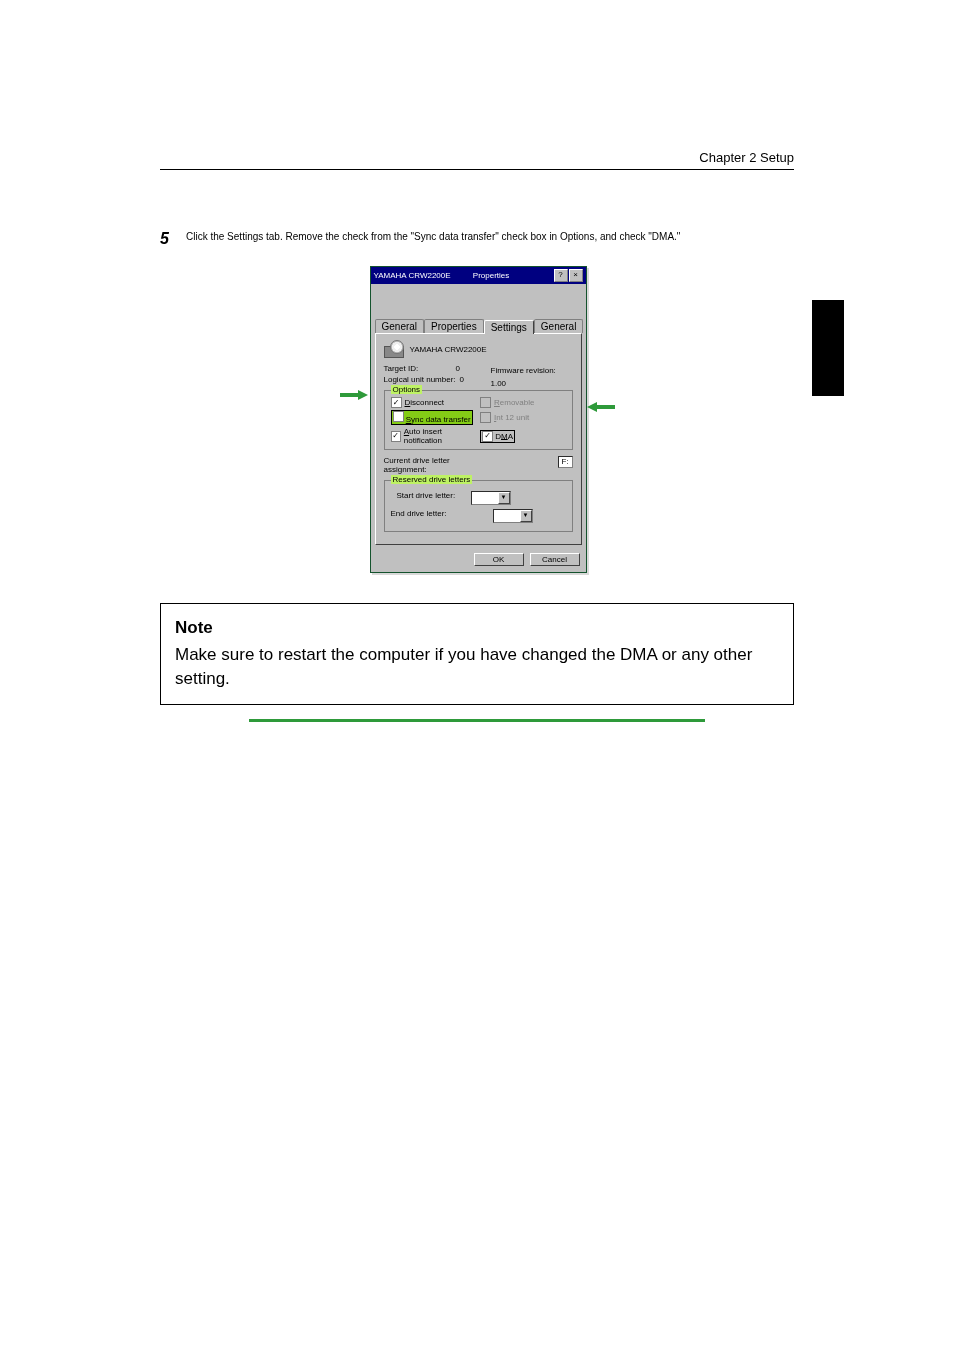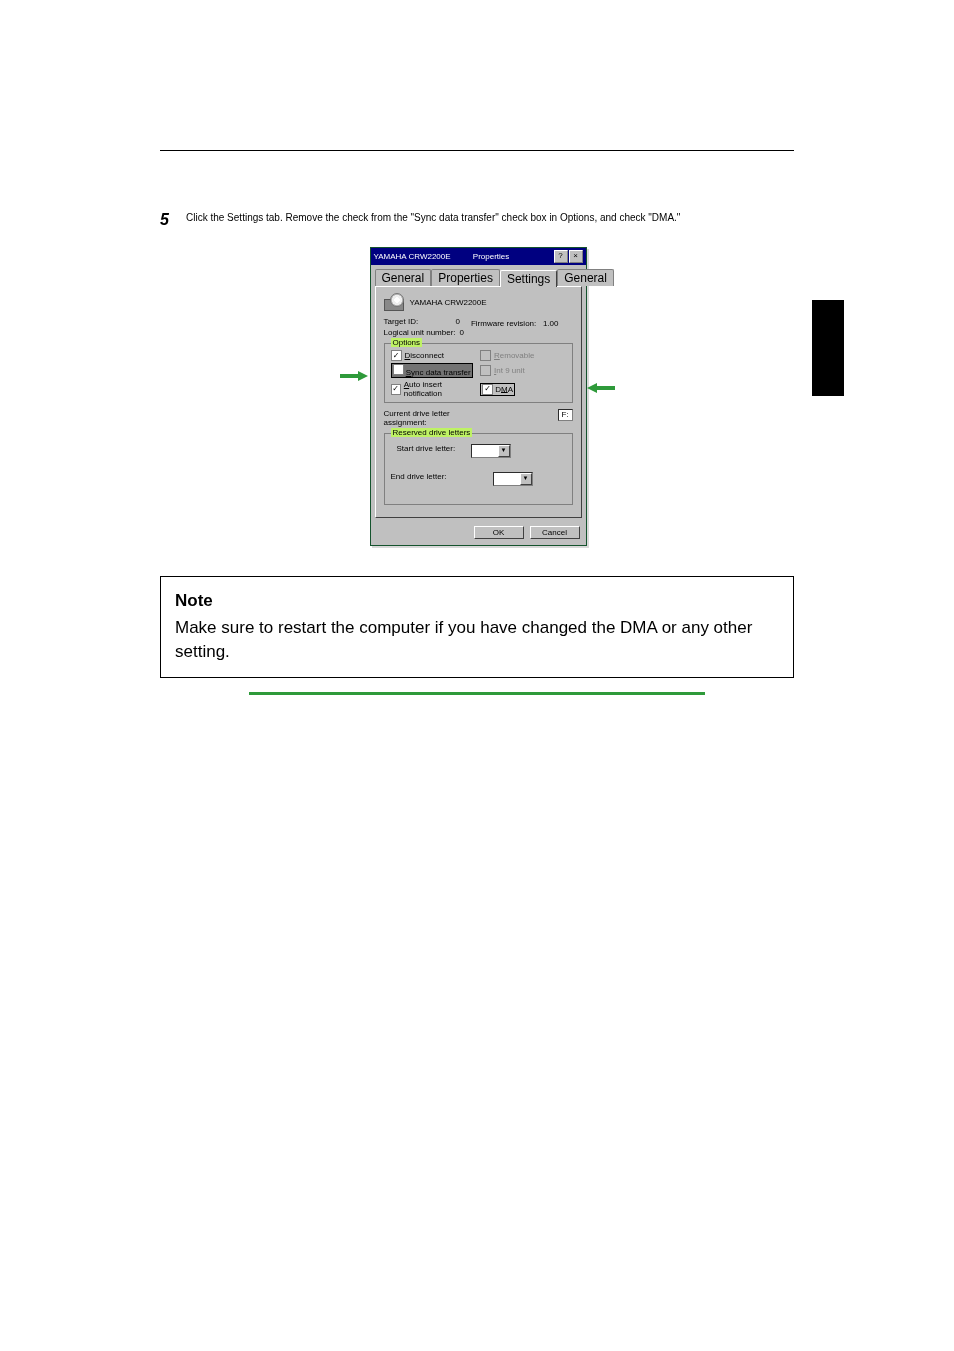--- a/index.html
+++ b/index.html
@@ -91,21 +91,22 @@
     display: flex;
     gap: 0;
   }
   .tab {
     border: 1px solid #808080;
     border-bottom: none;
     padding: 1px 6px;
     background: #c0c0c0;
     border-top-left-radius: 2px;
     border-top-right-radius: 2px;
-    font-size: 12px;
+    font-size: 10px;
+    margin-top: 31px;
   }
   .tab.active {
     border-color: #fff #404040 #c0c0c0 #fff;
     background: #c0c0c0;
     position: relative;
     top: 1px;
   }
   .tab-inactive { color: #000; }
   .tab-body {
     margin: 0 4px 4px 4px;
@@ -127,21 +128,21 @@
   }
   .cd-icon::after{
     content:"";
     position:absolute; left:6px; top:0;
     width:12px; height:12px; border-radius:50%;
     background: radial-gradient(circle,#fff 0 30%,#eee 31% 60%,#bbb 61% 100%);
     border:1px solid #777;
   }
   .kv { display: flex; gap: 4px; margin: 2px 0; }
   .kv .k { min-width: 68px; }
-  .kv.right { position: absolute; right: 14px; }
+  .kv.right { position: absolute; right: 14px; flex-direction: column; }
   .row-pair { position: relative; }
   .groupbox {
     border: 1px solid #808080;
     margin: 6px 0;
     padding: 6px 6px 4px 6px;
     position: relative;
   }
   .groupbox .legend {
     position: absolute;
     top: -6px; left: 6px;
@@ -159,21 +160,21 @@
   .chk .box {
     width: 9px; height: 9px; background: #fff;
     border: 1px solid #808080;
     display: inline-flex; align-items: center; justify-content: center;
     font-size: 8px; line-height: 8px;
   }
   .chk.disabled { color: #808080; }
   .chk.disabled .box { background:#c0c0c0; }
   .chk .u { text-decoration: underline; }
   .hl-sync {
-    background: #737373;
+    background: #84cc16;
     border: 1px solid #000;
     padding: 0 1px;
   }
   .hl-dma {
     border: 1px solid #000;
     padding: 0 1px;
   }
   .mini-input {
     display:inline-block;
     width: 16px; height: 10px;
@@ -238,20 +239,21 @@
     width: 72%;
     margin: 8px auto 0 auto;
   }
 </style>
 </head>
 <body>
 
 <div class="page">
   <div class="side-tab"></div>
 
+  <div class="header-right">Chapter 2  Setup</div>
   <hr class="hr-top">
 
 
   <div class="step">
     <div class="step-num">5</div>
     <div class="step-text">Click the Settings tab. Remove the check from the "Sync data transfer" check box in Options, and check "DMA."</div>
   </div>
 
   <div class="dialog-wrap">
     <div class="arrow left">
@@ -314,21 +316,21 @@
             <label class="chk disabled">
               <span class="box"></span>
               <span><span class="u">R</span><span>emovable</span></span>
             </label>
             <label class="chk">
               <span class="hl-sync"><span class="box"></span>
               <span class="u">S</span><span>ync data transfer</span></span>
             </label>
             <label class="chk disabled">
               <span class="box"></span>
-              <span><span class="u">I</span><span>nt 9 unit</span></span>
+              <span><span class="u">I</span><span>nt 12 unit</span></span>
             </label>
             <label class="chk">
               <span class="box">✓</span>
               <span><span class="u">A</span><span>uto insert notification</span></span>
             </label>
             <label class="chk">
               <span class="hl-dma"><span class="box">✓</span>
               <span>D<span class="u">M</span>A</span></span>
             </label>
           </div>
@@ -342,21 +344,21 @@
 
         <div class="groupbox">
           <span class="legend">Reserved drive letters</span>
           <div class="kv" style="margin:4px 6px;">
             <span style="min-width:70px">Start drive letter:</span>
             <span class="drop">
                 <span class="val"></span>
                 <span class="btn">▼</span>
               </span>
           </div>
-          <div class="kv" style="margin:14px 0;gap:32px;">
+          <div class="kv" style="margin:4px 0;gap:32px;">
             <span style="min-width:70px">End drive letter:</span>
             <span class="drop">
                 <span class="val"></span>
                 <span class="btn">▼</span>
               </span>
           </div>
         </div>
       </div>
 
       <div class="btn-row">

